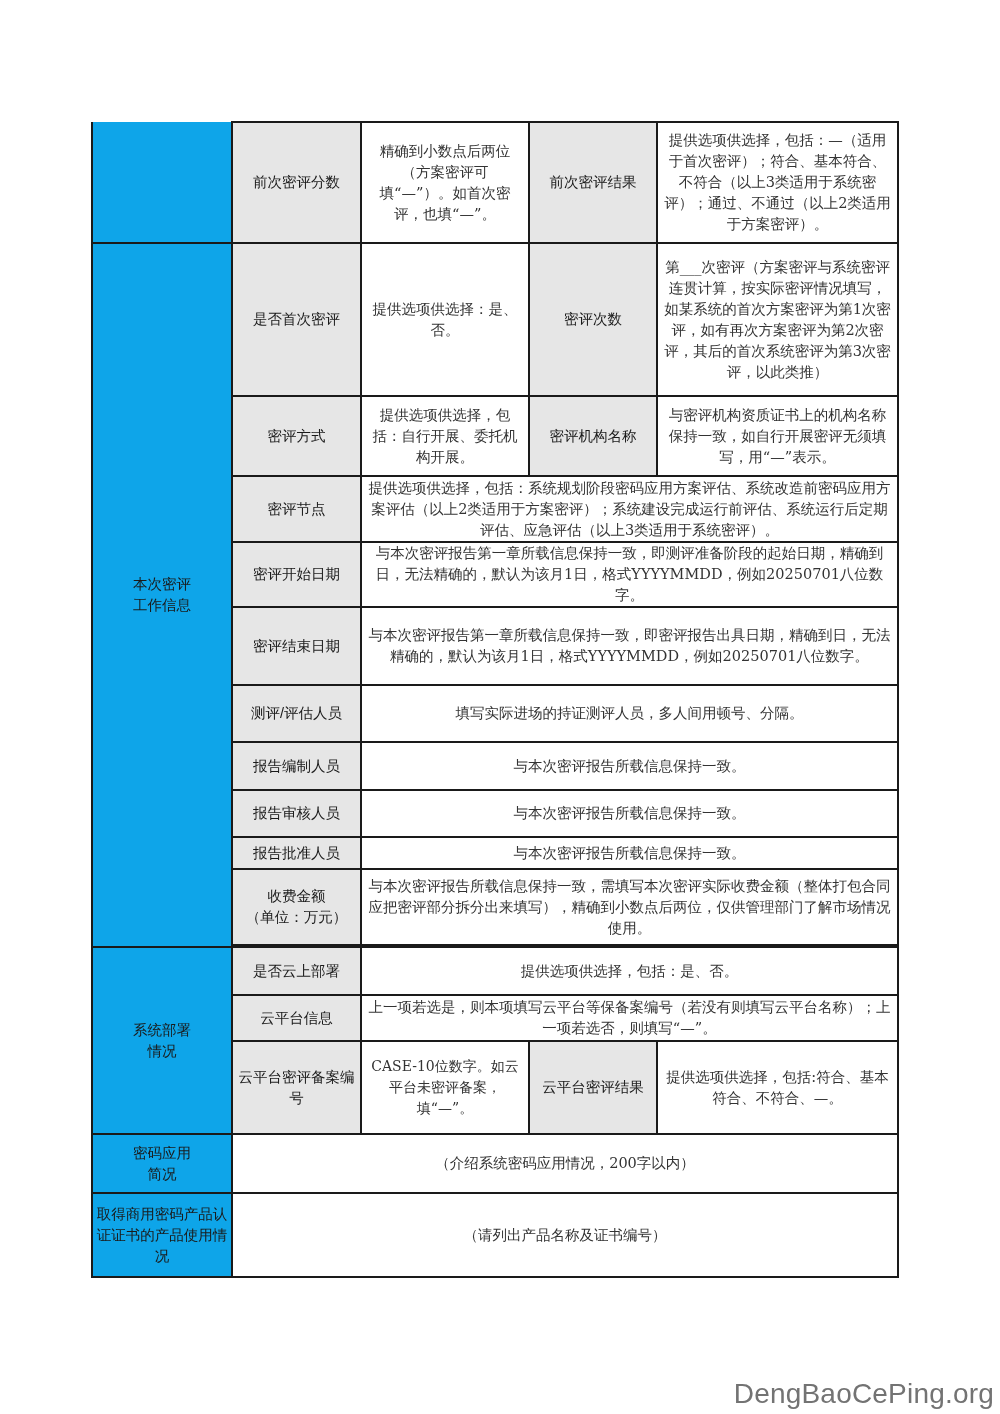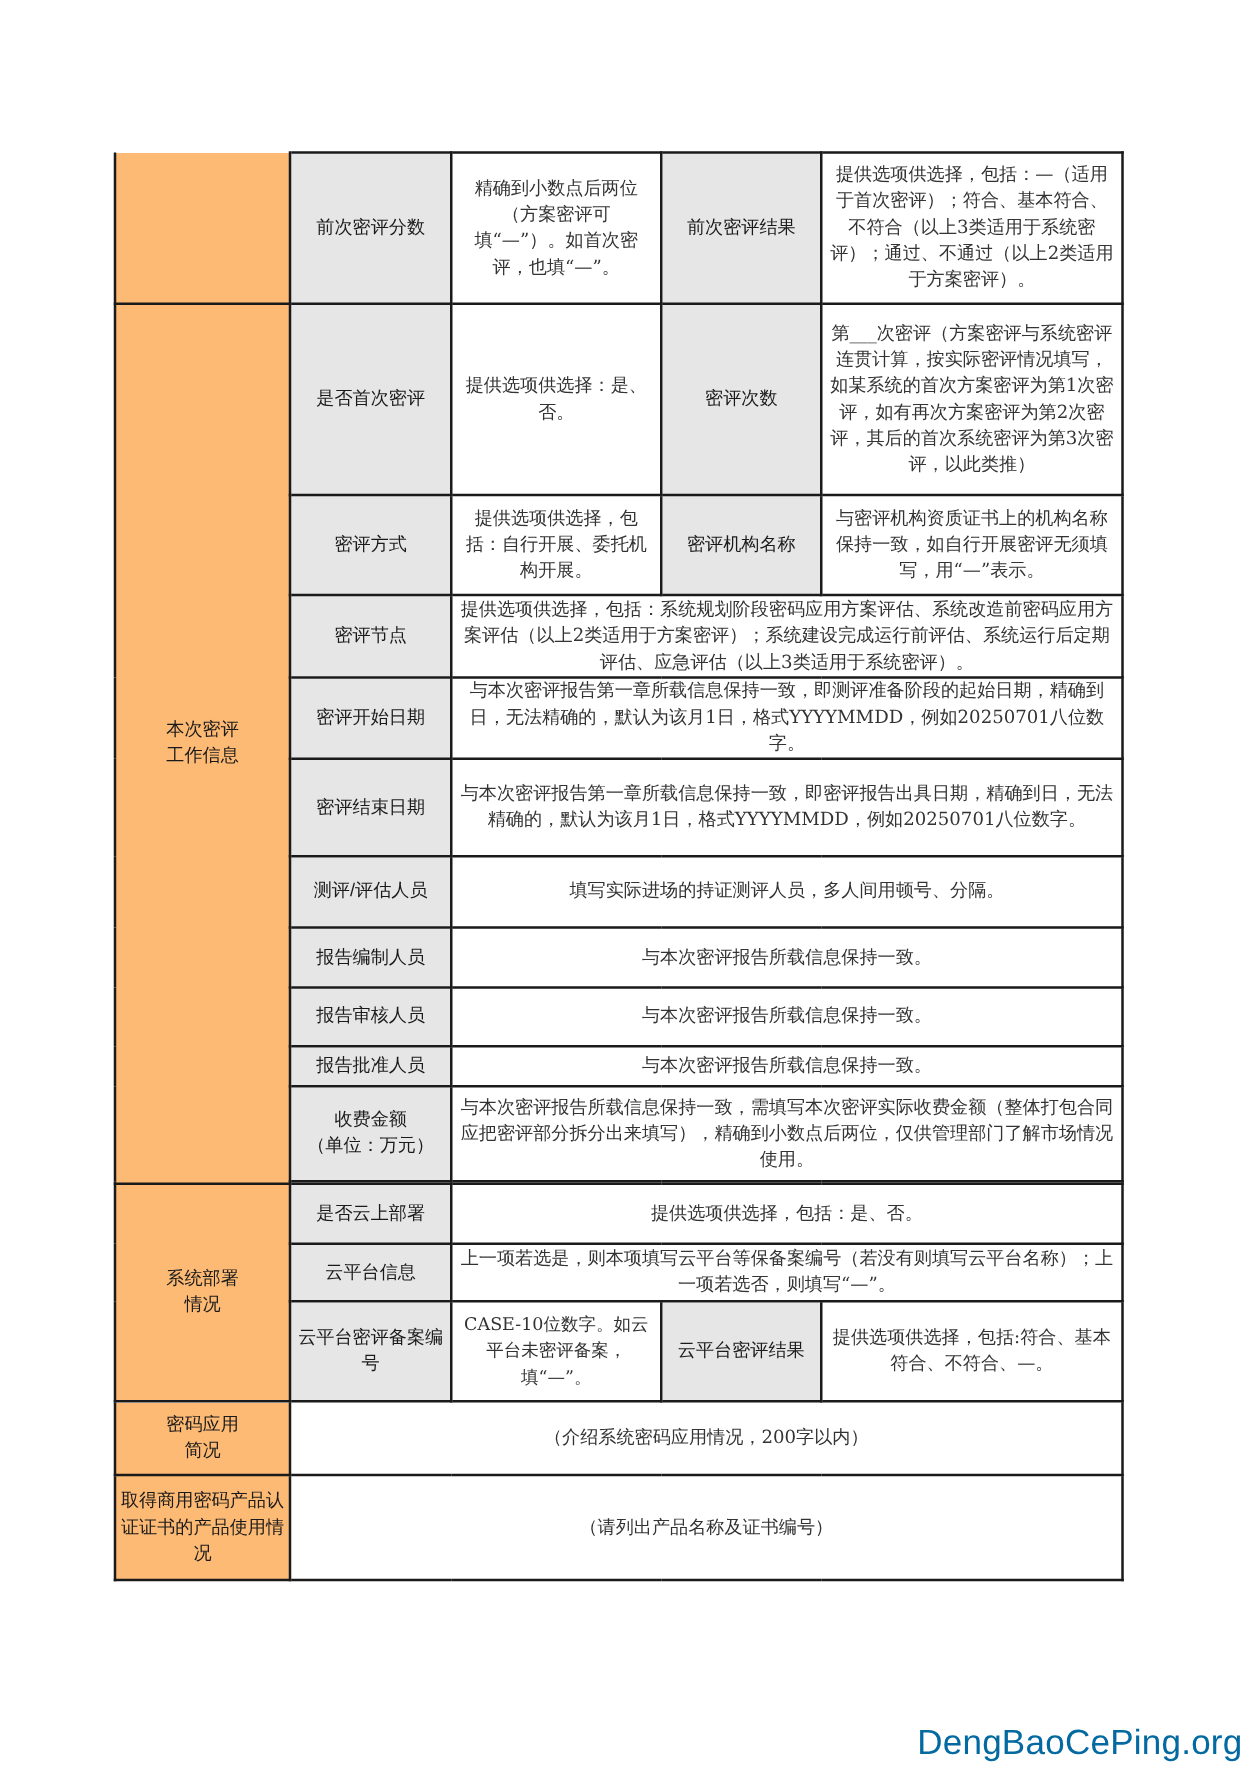--- a/index.html
+++ b/index.html
@@ -19,31 +19,31 @@
     padding: 0 4px;
     font-size: 14.5px; line-height: 21px;
     overflow: hidden;
   }
   td.label {
     background: #e6e6e6;
     font-family: Liberation Sans, sans-serif;
     font-size: 15px; color: #1a1a1a;
   }
   td.group {
-    background: #fdba74;
+    background: #0ea5e9;
     font-family: "DejaVu Sans", "Liberation Sans", sans-serif;
     font-size: 15px; color: #1a1a1a;
   }
   td.group.top-open { border-top: none; }
   td.value { background: #ffffff; color: #333; }
   td.value.narrow { font-size: 14px; line-height: 21px; }
   .watermark {
     position: absolute; right: 6px; bottom: 4px;
     font-family: "Liberation Sans", "DejaVu Sans", sans-serif;
-    font-size: 28px; color: #0369a1; letter-spacing: 0.2px;
+    font-size: 28px; color: #737373; letter-spacing: 0.2px;
   }
 </style>
 </head>
 <body>
 
 <table class="form">
   <colgroup>
     <col style="width:140px">
     <col style="width:129px">
     <col style="width:168px">
@@ -132,21 +132,21 @@
     </td>
     <td class="label">是否云上部署</td>
     <td class="value" colspan="3">提供选项供选择，包括：是、否。</td>
   </tr>
 
   <tr style="height:46px">
     <td class="label">云平台信息</td>
     <td class="value" colspan="3">上一项若选是，则本项填写云平台等保备案编号（若没有则填写云平台名称）；上一项若选否，则填写“—”。</td>
   </tr>
 
-  <tr style="height:80px">
+  <tr style="height:93px">
     <td class="label">云平台密评备案编号</td>
     <td class="value narrow">CASE-10位数字。如云平台未密评备案，填“—”。</td>
     <td class="label">云平台密评结果</td>
     <td class="value">提供选项供选择，包括:符合、基本符合、不符合、—。</td>
   </tr>
 
   <tr style="height:59px">
     <td class="group">
       <span>密码应用</span><br>
       <span>简况</span>

